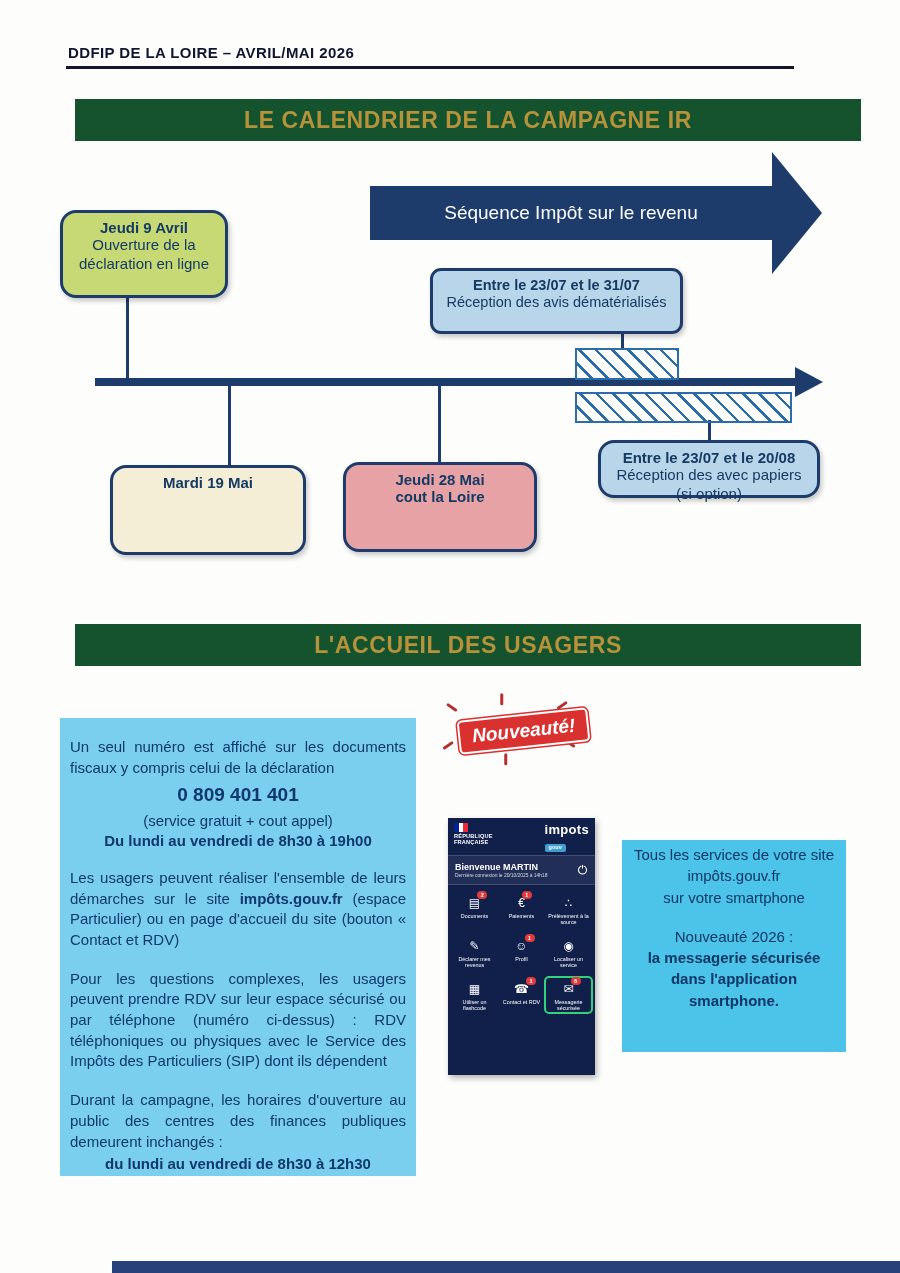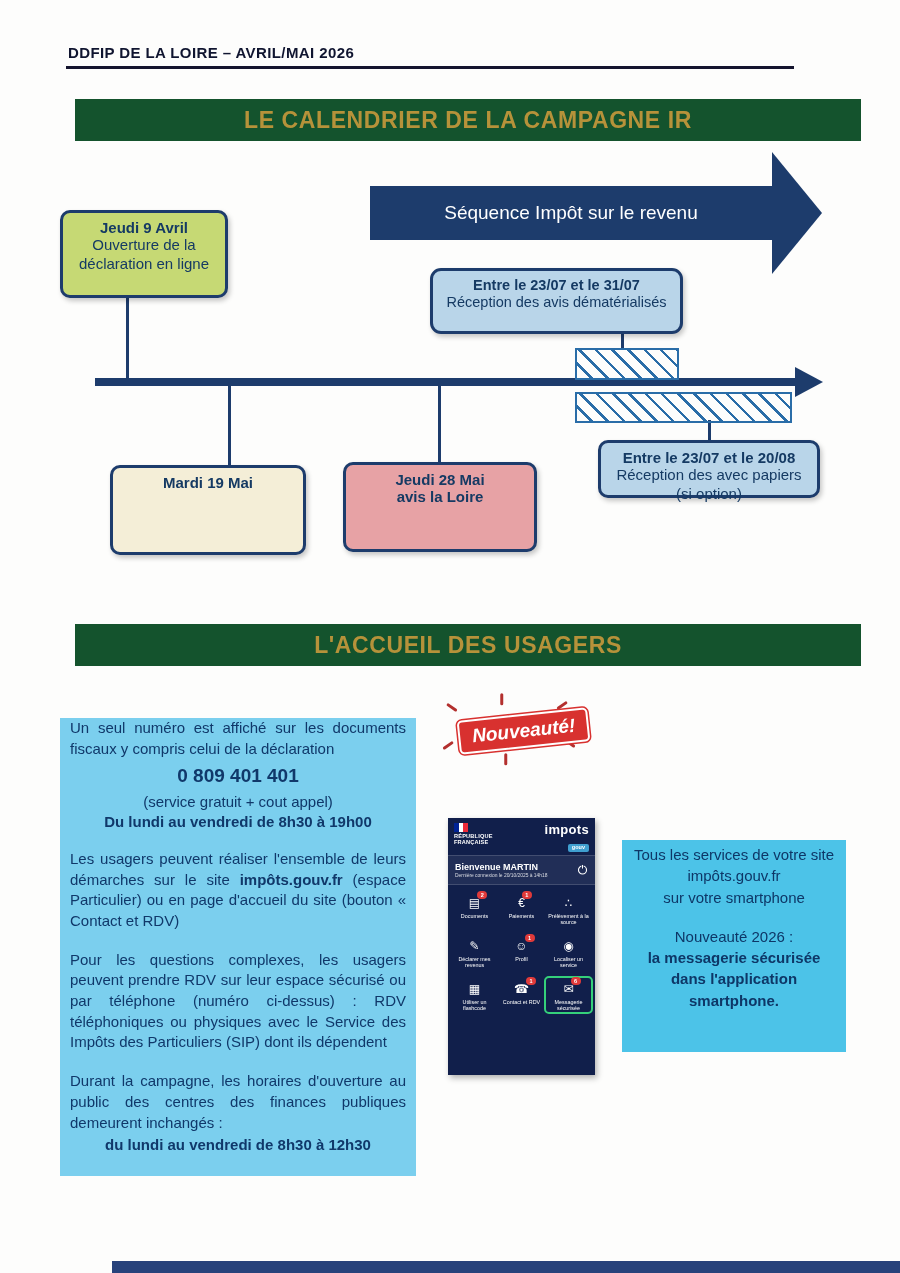--- a/index.html
+++ b/index.html
@@ -28,36 +28,36 @@
   
   .timeline{position:absolute;left:95px;top:378px;width:702px;height:8px;background:#1d3c6c;}
   .timeline-head{position:absolute;left:795px;top:367px;width:0;height:0;
                  border-top:15px solid transparent;border-bottom:15px solid transparent;
                  border-left:28px solid #1d3c6c;}
   .connector{position:absolute;width:3px;background:#1d3c6c;}
   .hatch{position:absolute;border:2px solid #2a6da8;
          background:repeating-linear-gradient(45deg,rgba(255,255,255,0) 0 9px,#2a6da8 9px 11.5px);}
 
   
-  .node{position:absolute;border:3px solid #1d3c6c;border-radius:10px;text-align:center;
+  .node{position:absolute;border:3px solid #1d3c6c;border-radius:16px;text-align:center;
         color:#153a63;padding:6px 8px;box-sizing:border-box;
         box-shadow:2px 3px 5px rgba(0,0,0,.22);}
   .node-title{font-weight:bold;font-size:15px;}
   .node-desc{font-size:15px;line-height:1.25;}
   .node-green{left:60px;top:210px;width:168px;height:88px;background:#c6d974;}
   .node-demat{left:430px;top:268px;width:253px;height:66px;background:#b9d5e9;border-radius:11px;}
   .node-demat .node-title,.node-demat .node-desc{font-size:14.5px;}
   .node-may19{left:110px;top:465px;width:196px;height:90px;background:#f4eed7;}
   .node-may28{left:343px;top:462px;width:194px;height:90px;background:#e7a2a5;}
   .node-papier{left:598px;top:440px;width:222px;height:58px;background:#b9d5e9;}
   .bold{font-weight:bold;}
 
   
   .info-box{position:absolute;left:60px;top:718px;width:356px;height:458px;background:#7bcfee;
-            color:#10386a;font-size:15px;line-height:1.38;padding:0 10px;box-sizing:border-box;}
+            color:#10386a;font-size:15px;line-height:1.38;padding:19px 10px;box-sizing:border-box;}
   .jp{text-align:justify;margin:0 0 2px;}
   .center{text-align:center;}
   .big-phone{font-size:19px;font-weight:bold;margin:4px 0 2px;}
   .bold15{font-weight:bold;}
   .gap{height:16px;}
 
   
   .nv-wrap{position:absolute;left:448px;top:700px;width:140px;height:64px;}
   .nv-badge{position:absolute;left:10px;top:14px;transform:rotate(-6deg);background:#d8312f;
             color:#fff;font-weight:bold;font-style:italic;font-size:19px;padding:4px 12px;
@@ -70,21 +70,21 @@
   .ray5{left:52px;top:58px;transform:rotate(90deg);}
   .ray6{left:116px;top:42px;transform:rotate(35deg);}
 
   
   .phone{position:absolute;left:448px;top:818px;width:147px;height:257px;background:#111f4b;
          color:#fff;box-shadow:2px 3px 6px rgba(0,0,0,.3);overflow:hidden;}
   .phone-top{display:flex;justify-content:space-between;align-items:flex-start;padding:5px 6px 3px;}
   .flag{width:14px;height:9px;background:linear-gradient(90deg,#002395 0 33%,#fff 33% 66%,#ed2939 66%);
         margin-bottom:1px;}
   .rf-text{font-size:5.6px;font-weight:bold;line-height:1.15;letter-spacing:.2px;}
-  .impots-logo{text-align:right;line-height:1;}
+  .impots-logo{text-align:left;line-height:1;}
   .impots-word{font-size:13px;font-weight:bold;letter-spacing:.3px;}
   .gouv-pill{display:inline-block;background:#3f9fd0;color:#fff;font-size:5.5px;font-weight:bold;
              padding:1px 4px;border-radius:2px;margin-top:1px;}
   .welcome{display:flex;justify-content:space-between;align-items:center;padding:5px 7px;
            background:rgba(255,255,255,.07);border-top:1px solid rgba(255,255,255,.15);
            border-bottom:1px solid rgba(255,255,255,.15);}
   .welcome-name{font-size:9px;font-weight:bold;}
   .welcome-sub{font-size:4.9px;opacity:.8;margin-top:1px;}
   .app-grid{display:grid;grid-template-columns:repeat(3,1fr);padding:6px 3px 2px;row-gap:7px;}
   .tile{position:relative;text-align:center;padding:2px 1px 1px;}
@@ -141,21 +141,21 @@
     <div class="node-title">Entre le 23/07 et le 31/07</div>
     <div class="node-desc">Réception des avis dématérialisés</div>
   </div>
 
   <div class="node node-may19">
     <div class="node-title">Mardi 19 Mai</div>
   </div>
 
   <div class="node node-may28">
     <div class="node-title">Jeudi 28 Mai</div>
-    <div class="node-desc bold">avis la Loire</div>
+    <div class="node-desc bold">cout la Loire</div>
   </div>
 
   <div class="node node-papier">
     <div class="node-title">Entre le 23/07 et le 20/08</div>
     <div class="node-desc">Réception des avec papiers (si option)</div>
   </div>
 
   <div class="banner banner2">L'ACCUEIL DES USAGERS</div>
 
   <div class="info-box">

